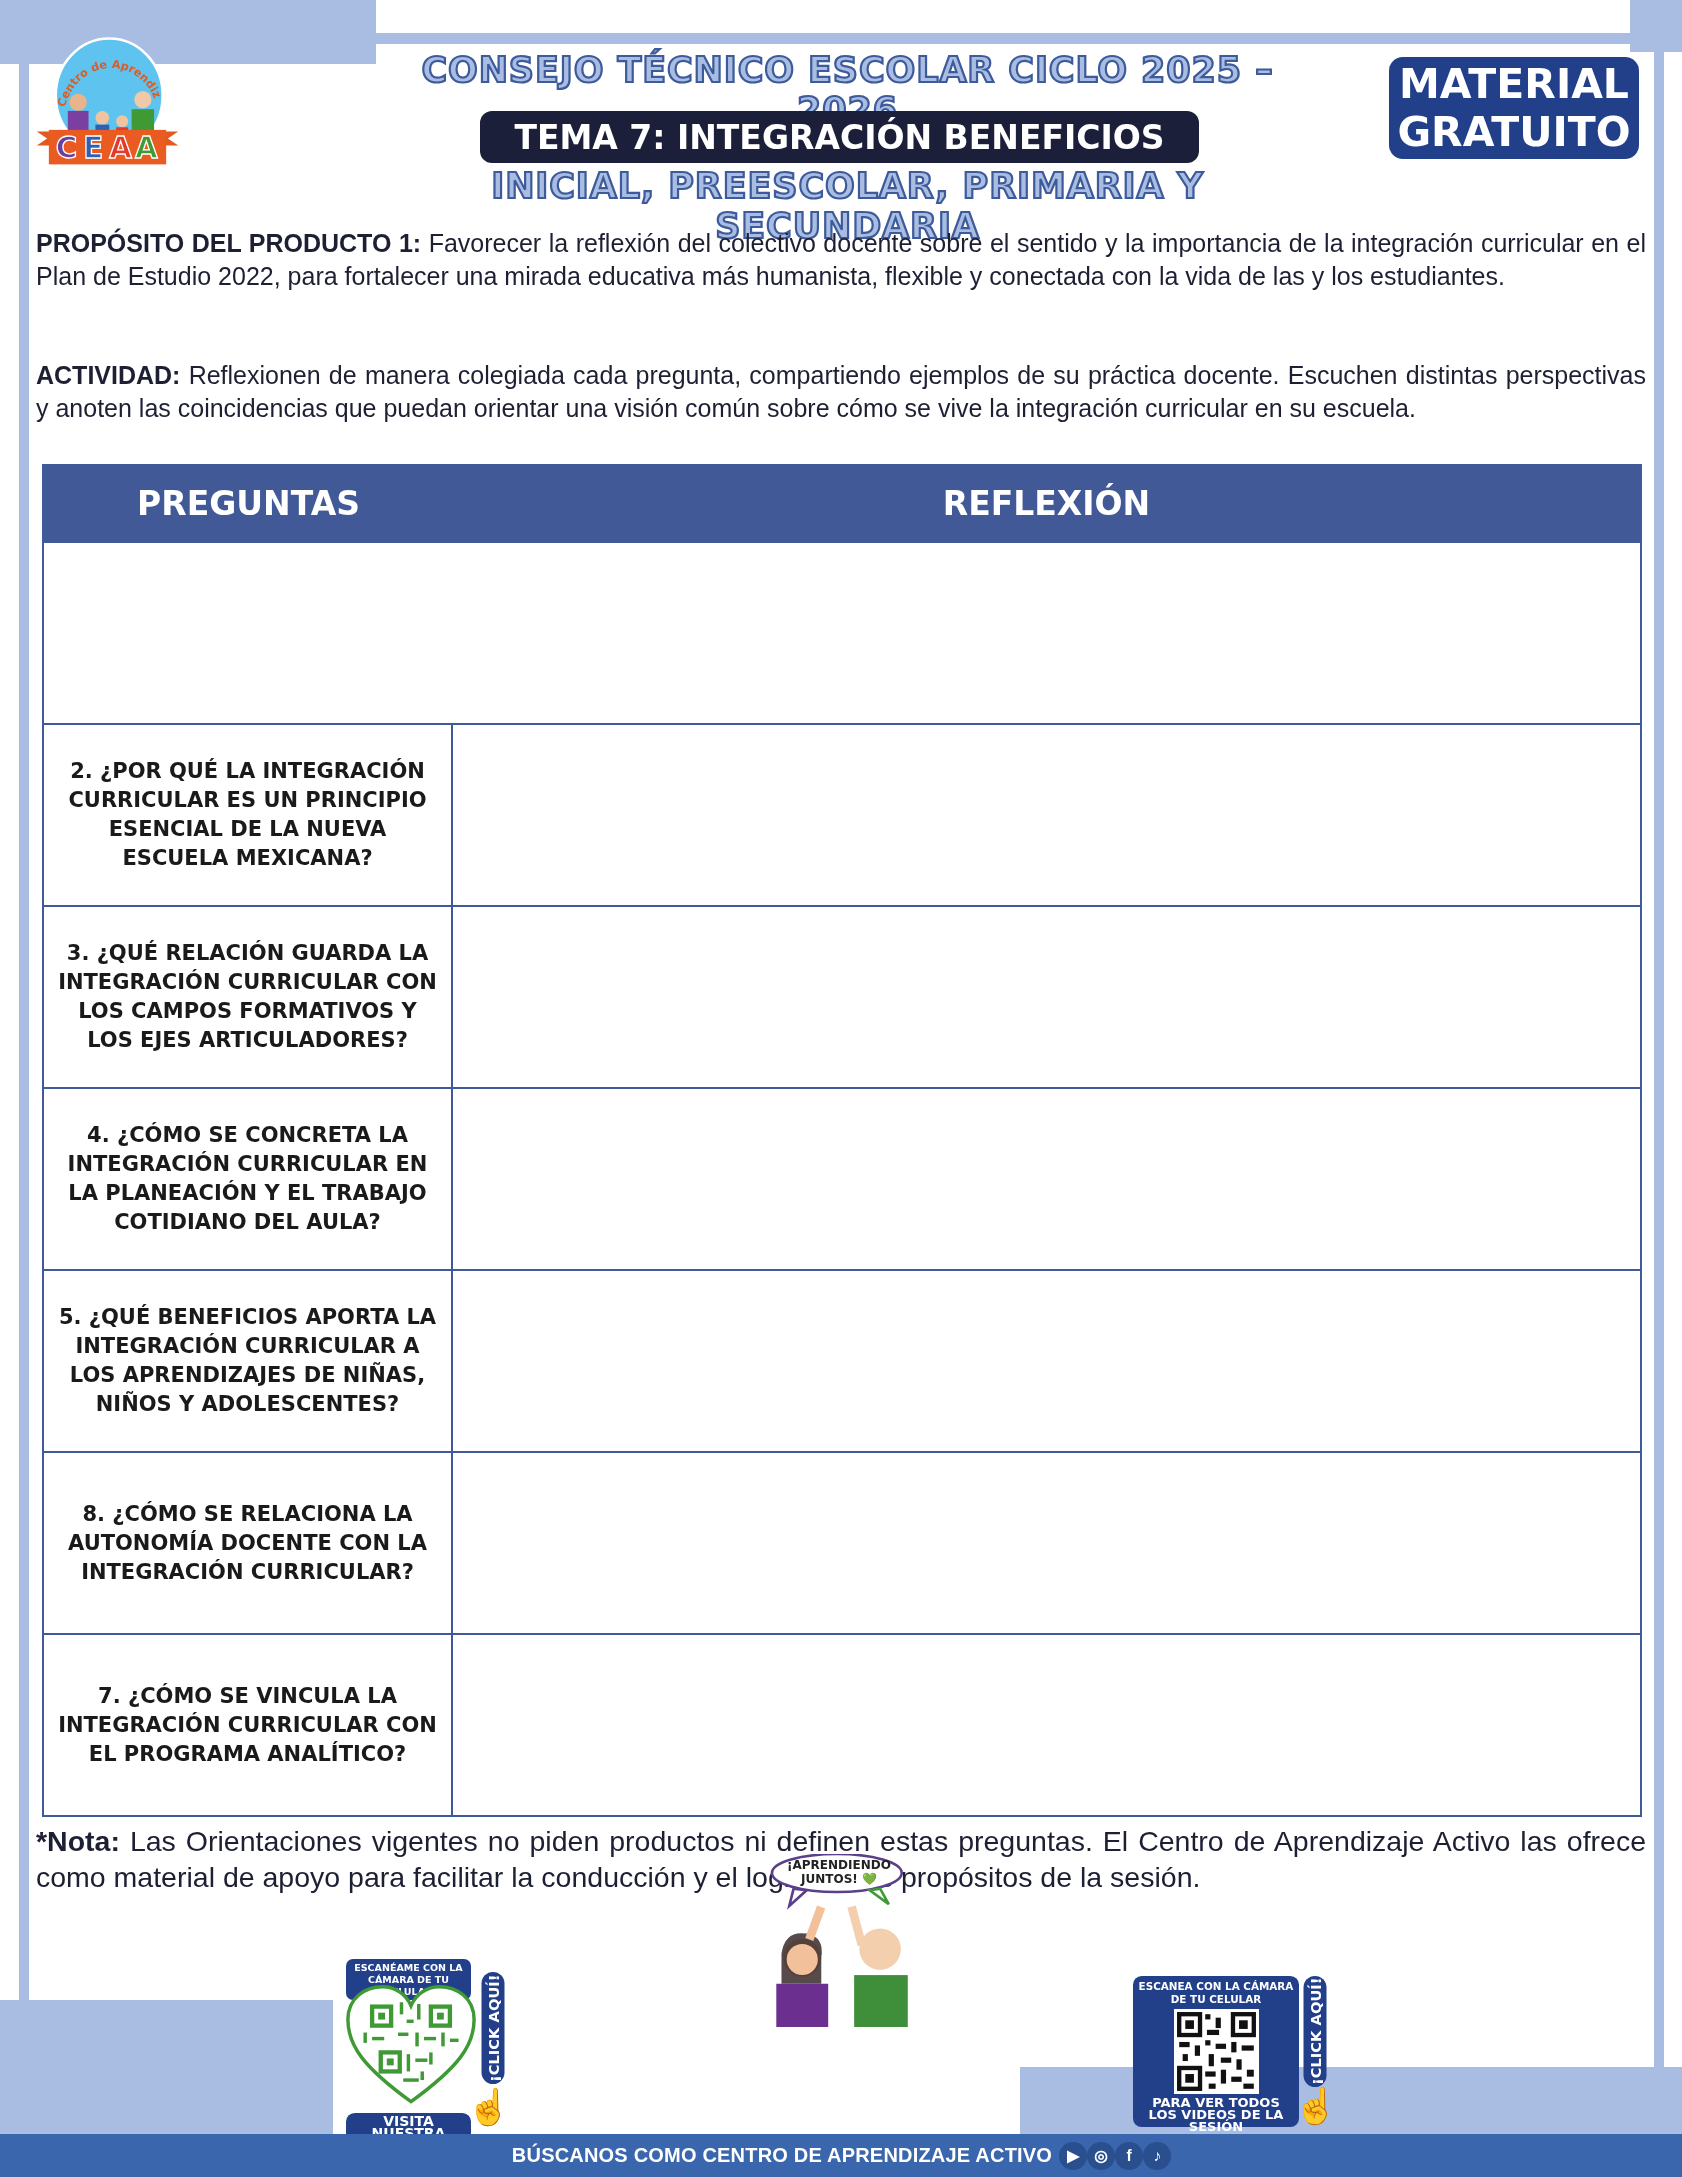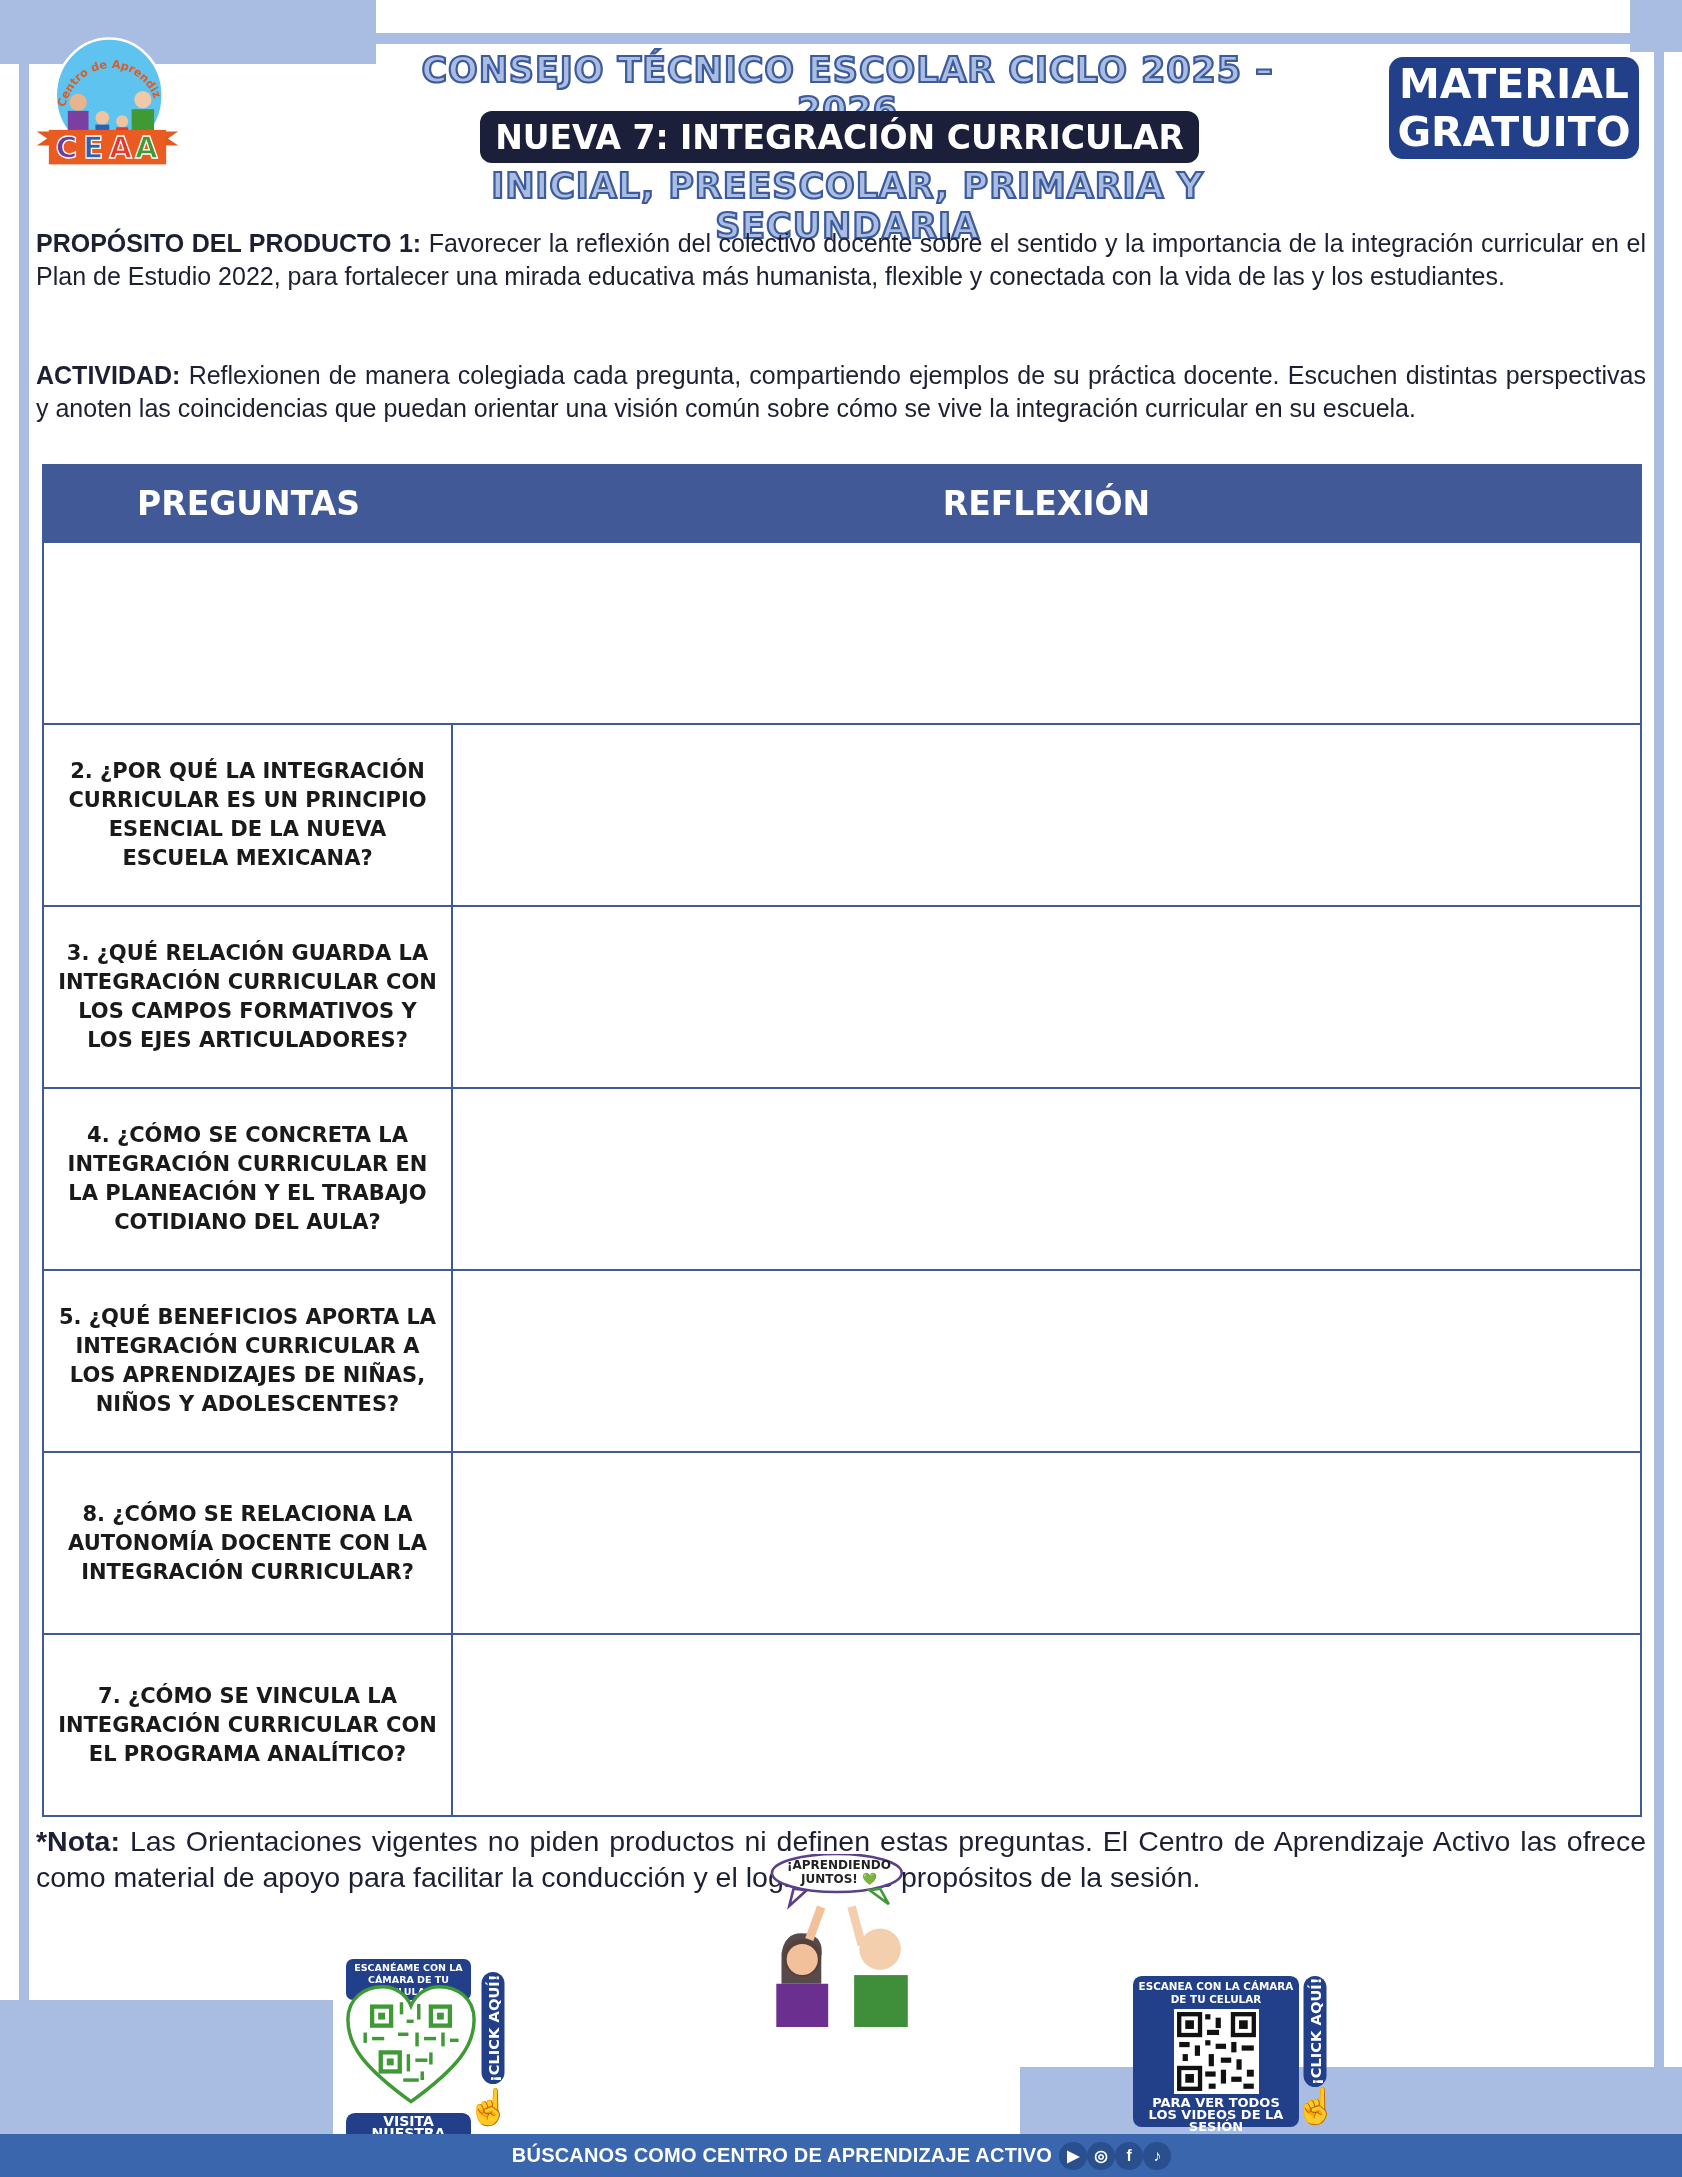--- a/index.html
+++ b/index.html
@@ -89,21 +89,21 @@
     <text y="143" font-size="34" font-weight="bold" font-family="DejaVu Sans, sans-serif" stroke="#ffffff" stroke-width="1.5">
       <tspan x="26" fill="#6b3fa0">C</tspan>
       <tspan x="58" fill="#2f5fb5">E</tspan>
       <tspan x="88" fill="#e23a2c">A</tspan>
       <tspan x="118" fill="#3f9a36">A</tspan>
     </text>
   </svg>
 </div>
 
 <div class="outline-title" id="title-line1">CONSEJO TÉCNICO ESCOLAR CICLO 2025 – 2026</div>
-<div id="tema-pill">NUEVA 7: INTEGRACIÓN CURRICULAR</div>
+<div id="tema-pill">TEMA 7: INTEGRACIÓN BENEFICIOS</div>
 <div class="outline-title" id="title-line3">INICIAL, PREESCOLAR, PRIMARIA Y SECUNDARIA</div>
 <div id="material-badge">
   <span>MATERIAL</span>
   <span>GRATUITO</span>
 </div>
 
 <div class="para" id="purpose">
   <b>PROPÓSITO DEL PRODUCTO 1:</b><span> Favorecer la reflexión del colectivo docente sobre el sentido y la importancia de la integración curricular en el Plan de Estudio 2022, para fortalecer una mirada educativa más humanista, flexible y conectada con la vida de las y los estudiantes.</span>
 </div>
 

